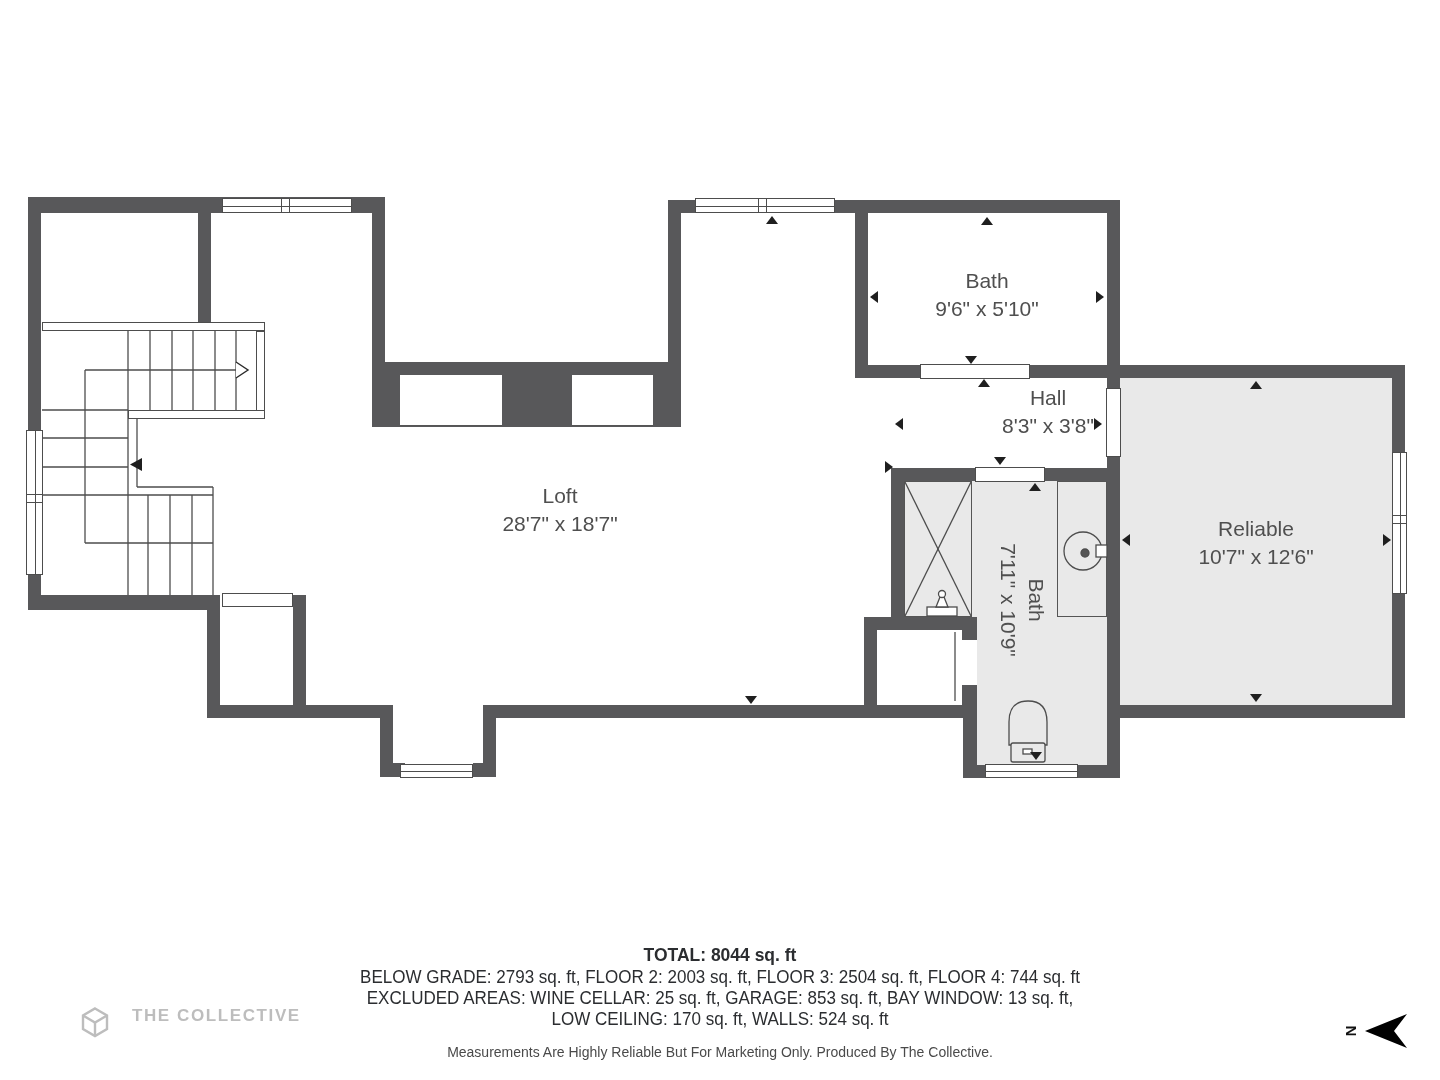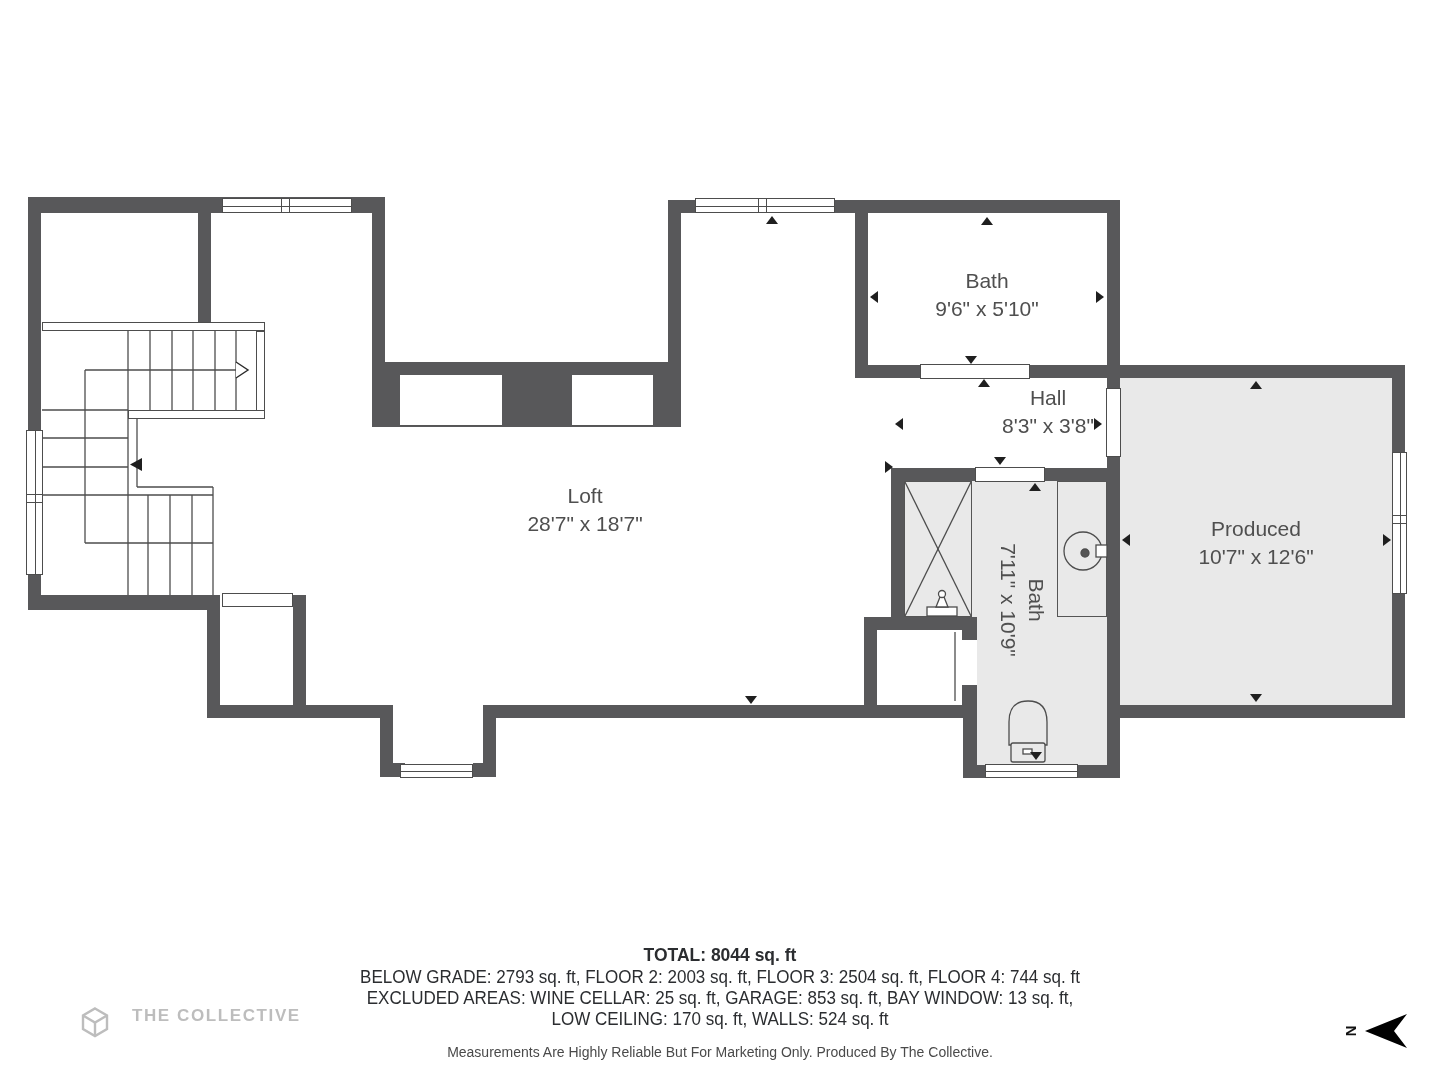--- a/index.html
+++ b/index.html
@@ -200,38 +200,38 @@
 
     <polygon points="1365,1031 1407,1014 1394,1031 1407,1048" fill="#000"></polygon>
 
     <g transform="translate(78,1006)" stroke="#bdbdbd" stroke-width="2.4" fill="none">
       <polygon points="17,2.5 29,9.5 29,23 17,30 5,23 5,9.5"></polygon>
       <polyline points="5,9.5 17,16.5 29,9.5"></polyline>
       <line x1="17" y1="16.5" x2="17" y2="30"></line>
     </g>
   </svg>
 
-  <div class="room-label" style="left:585px;top:510px;">
+  <div class="room-label" style="left:560px;top:510px;">
     <div>Loft</div>
     <div>28'7" x 18'7"</div>
   </div>
   <div class="room-label" style="left:987px;top:295px;">
     <div>Bath</div>
     <div>9'6" x 5'10"</div>
   </div>
   <div class="room-label" style="left:1048px;top:412px;">
     <div>Hall</div>
     <div>8'3" x 3'8"</div>
   </div>
   <div class="room-label rot" style="left:1022px;top:600px;">
     <div>Bath</div>
     <div>7'11" x 10'9"</div>
   </div>
   <div class="room-label" style="left:1256px;top:543px;">
-    <div>Produced</div>
+    <div>Reliable</div>
     <div>10'7" x 12'6"</div>
   </div>
 
   <div class="summary">
     <div class="total">TOTAL: 8044 sq. ft</div>
     <div class="row">BELOW GRADE: 2793 sq. ft, FLOOR 2: 2003 sq. ft, FLOOR 3: 2504 sq. ft, FLOOR 4: 744 sq. ft</div>
     <div class="row">EXCLUDED AREAS: WINE CELLAR: 25 sq. ft, GARAGE: 853 sq. ft, BAY WINDOW: 13 sq. ft,</div>
     <div class="row">LOW CEILING: 170 sq. ft, WALLS: 524 sq. ft</div>
   </div>
   <div class="disclaimer">Measurements Are Highly Reliable But For Marketing Only. Produced By The Collective.</div>

